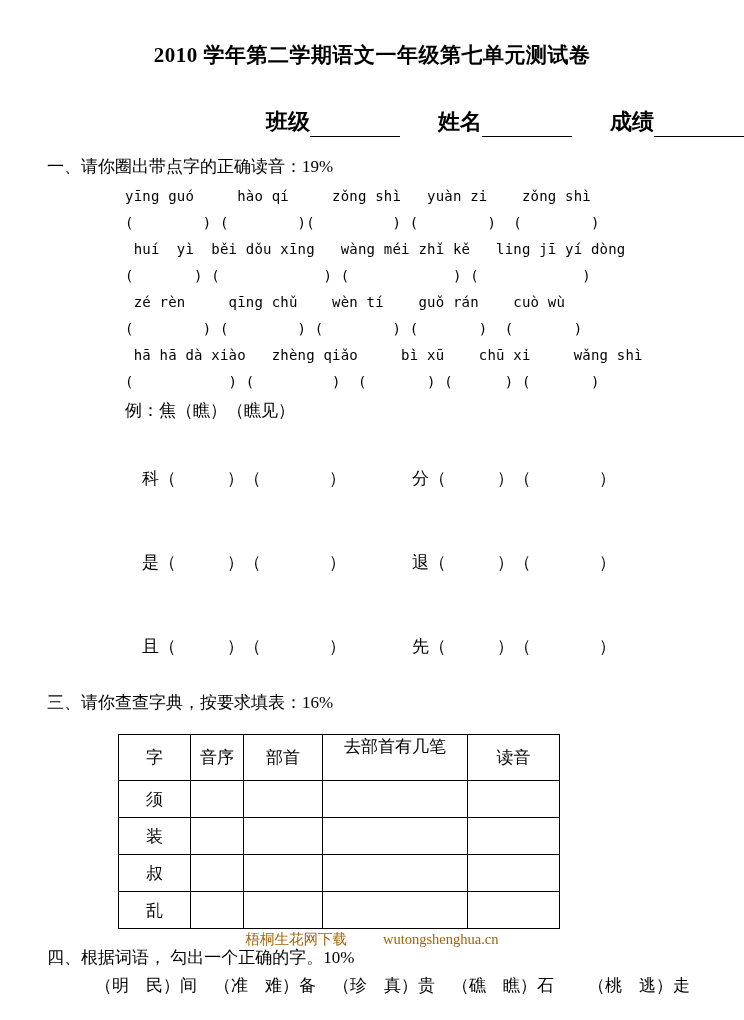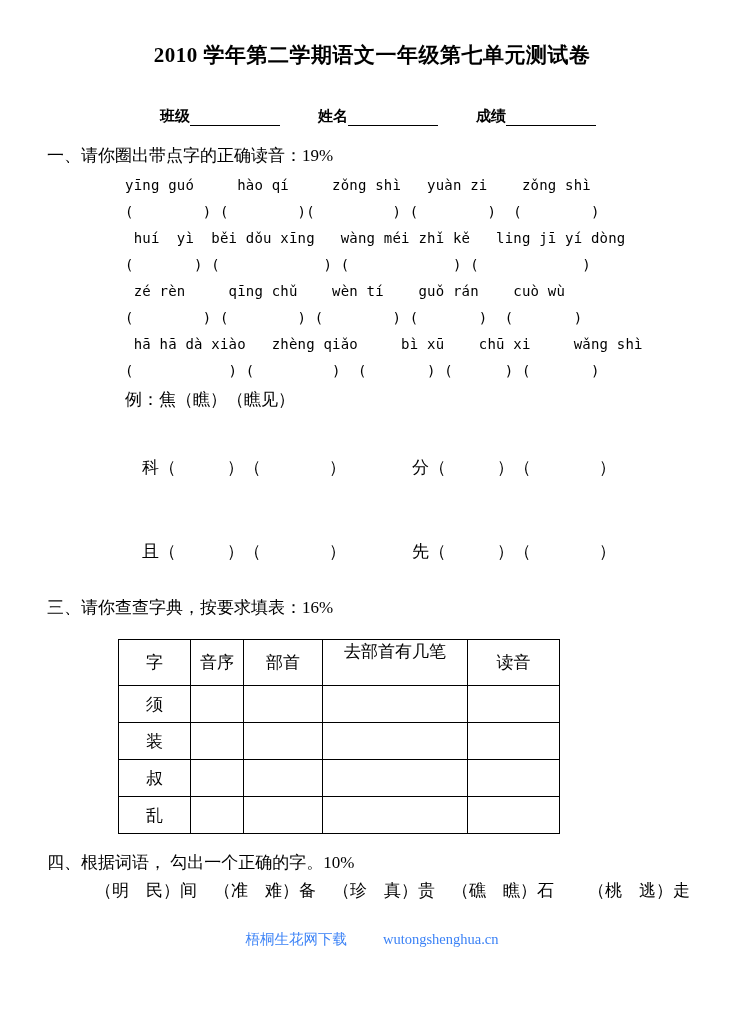--- a/index.html
+++ b/index.html
@@ -18,22 +18,23 @@
     text-align: center;
     font-size: 21px;
     font-weight: bold;
     letter-spacing: 0.5px;
   }
 
   .form-row {
     margin: 38px 0 16px 160px;
     display: flex;
     align-items: flex-end;
-    font-size: 15px;
+    font-size: 22px;
     font-weight: bold;
+    justify-content: flex-end;
   }
   .form-group { display: flex; align-items: flex-end; margin-right: 38px; }
   .form-group:last-child { margin-right: 0; }
   .answer-line {
     display: inline-block;
     width: 90px;
     height: 19px;
     border-bottom: 1.6px solid #000;
   }
 
@@ -80,21 +81,21 @@
   .s4-heading { margin-top: 15px; }
   .s4-line { margin-left: 95px; font-size: 17px; line-height: 30px; white-space: pre; }
 
   .footer {
     position: absolute;
     left: 0;
     top: 930px;
     width: 744px;
     text-align: center;
     font-size: 14.5px;
-    color: #3b82f6;
+    color: #a16207;
   }
   .footer-sep { display: inline-block; width: 36px; }
 </style>
 </head>
 <body>
 
 <div class="page">
 
   <div class="title">2010 学年第二学期语文一年级第七单元测试卷</div>
 
@@ -122,20 +123,23 @@
     <div class="bracket-line">(       ) (            ) (            ) (            )</div>
     <div class="pinyin-line"> zé rèn     qīng chǔ    wèn tí    guǒ rán    cuò wù</div>
     <div class="bracket-line">(        ) (        ) (        ) (       )  (       )</div>
     <div class="pinyin-line"> hā hā dà xiào   zhèng qiǎo     bì xū    chū xi     wǎng shì</div>
     <div class="bracket-line">(           ) (         )  (       ) (      ) (       )</div>
   </div>
 
   <div class="s2-example">例：焦（瞧）（瞧见）</div>
   <div class="s2-row">
     <span class="s2-left">科（　　　）（　　　　）</span><span>分（　　　）（　　　　）</span>
+  </div>
+  <div class="s2-row">
+    <span class="s2-left">是（　　　）（　　　　）</span><span>退（　　　）（　　　　）</span>
   </div>
   <div class="s2-row">
     <span class="s2-left">且（　　　）（　　　　）</span><span>先（　　　）（　　　　）</span>
   </div>
 
   <div class="heading">三、请你查查字典，按要求填表：16%</div>
 
   <table class="dict-table">
     <tbody>
         <tr>

